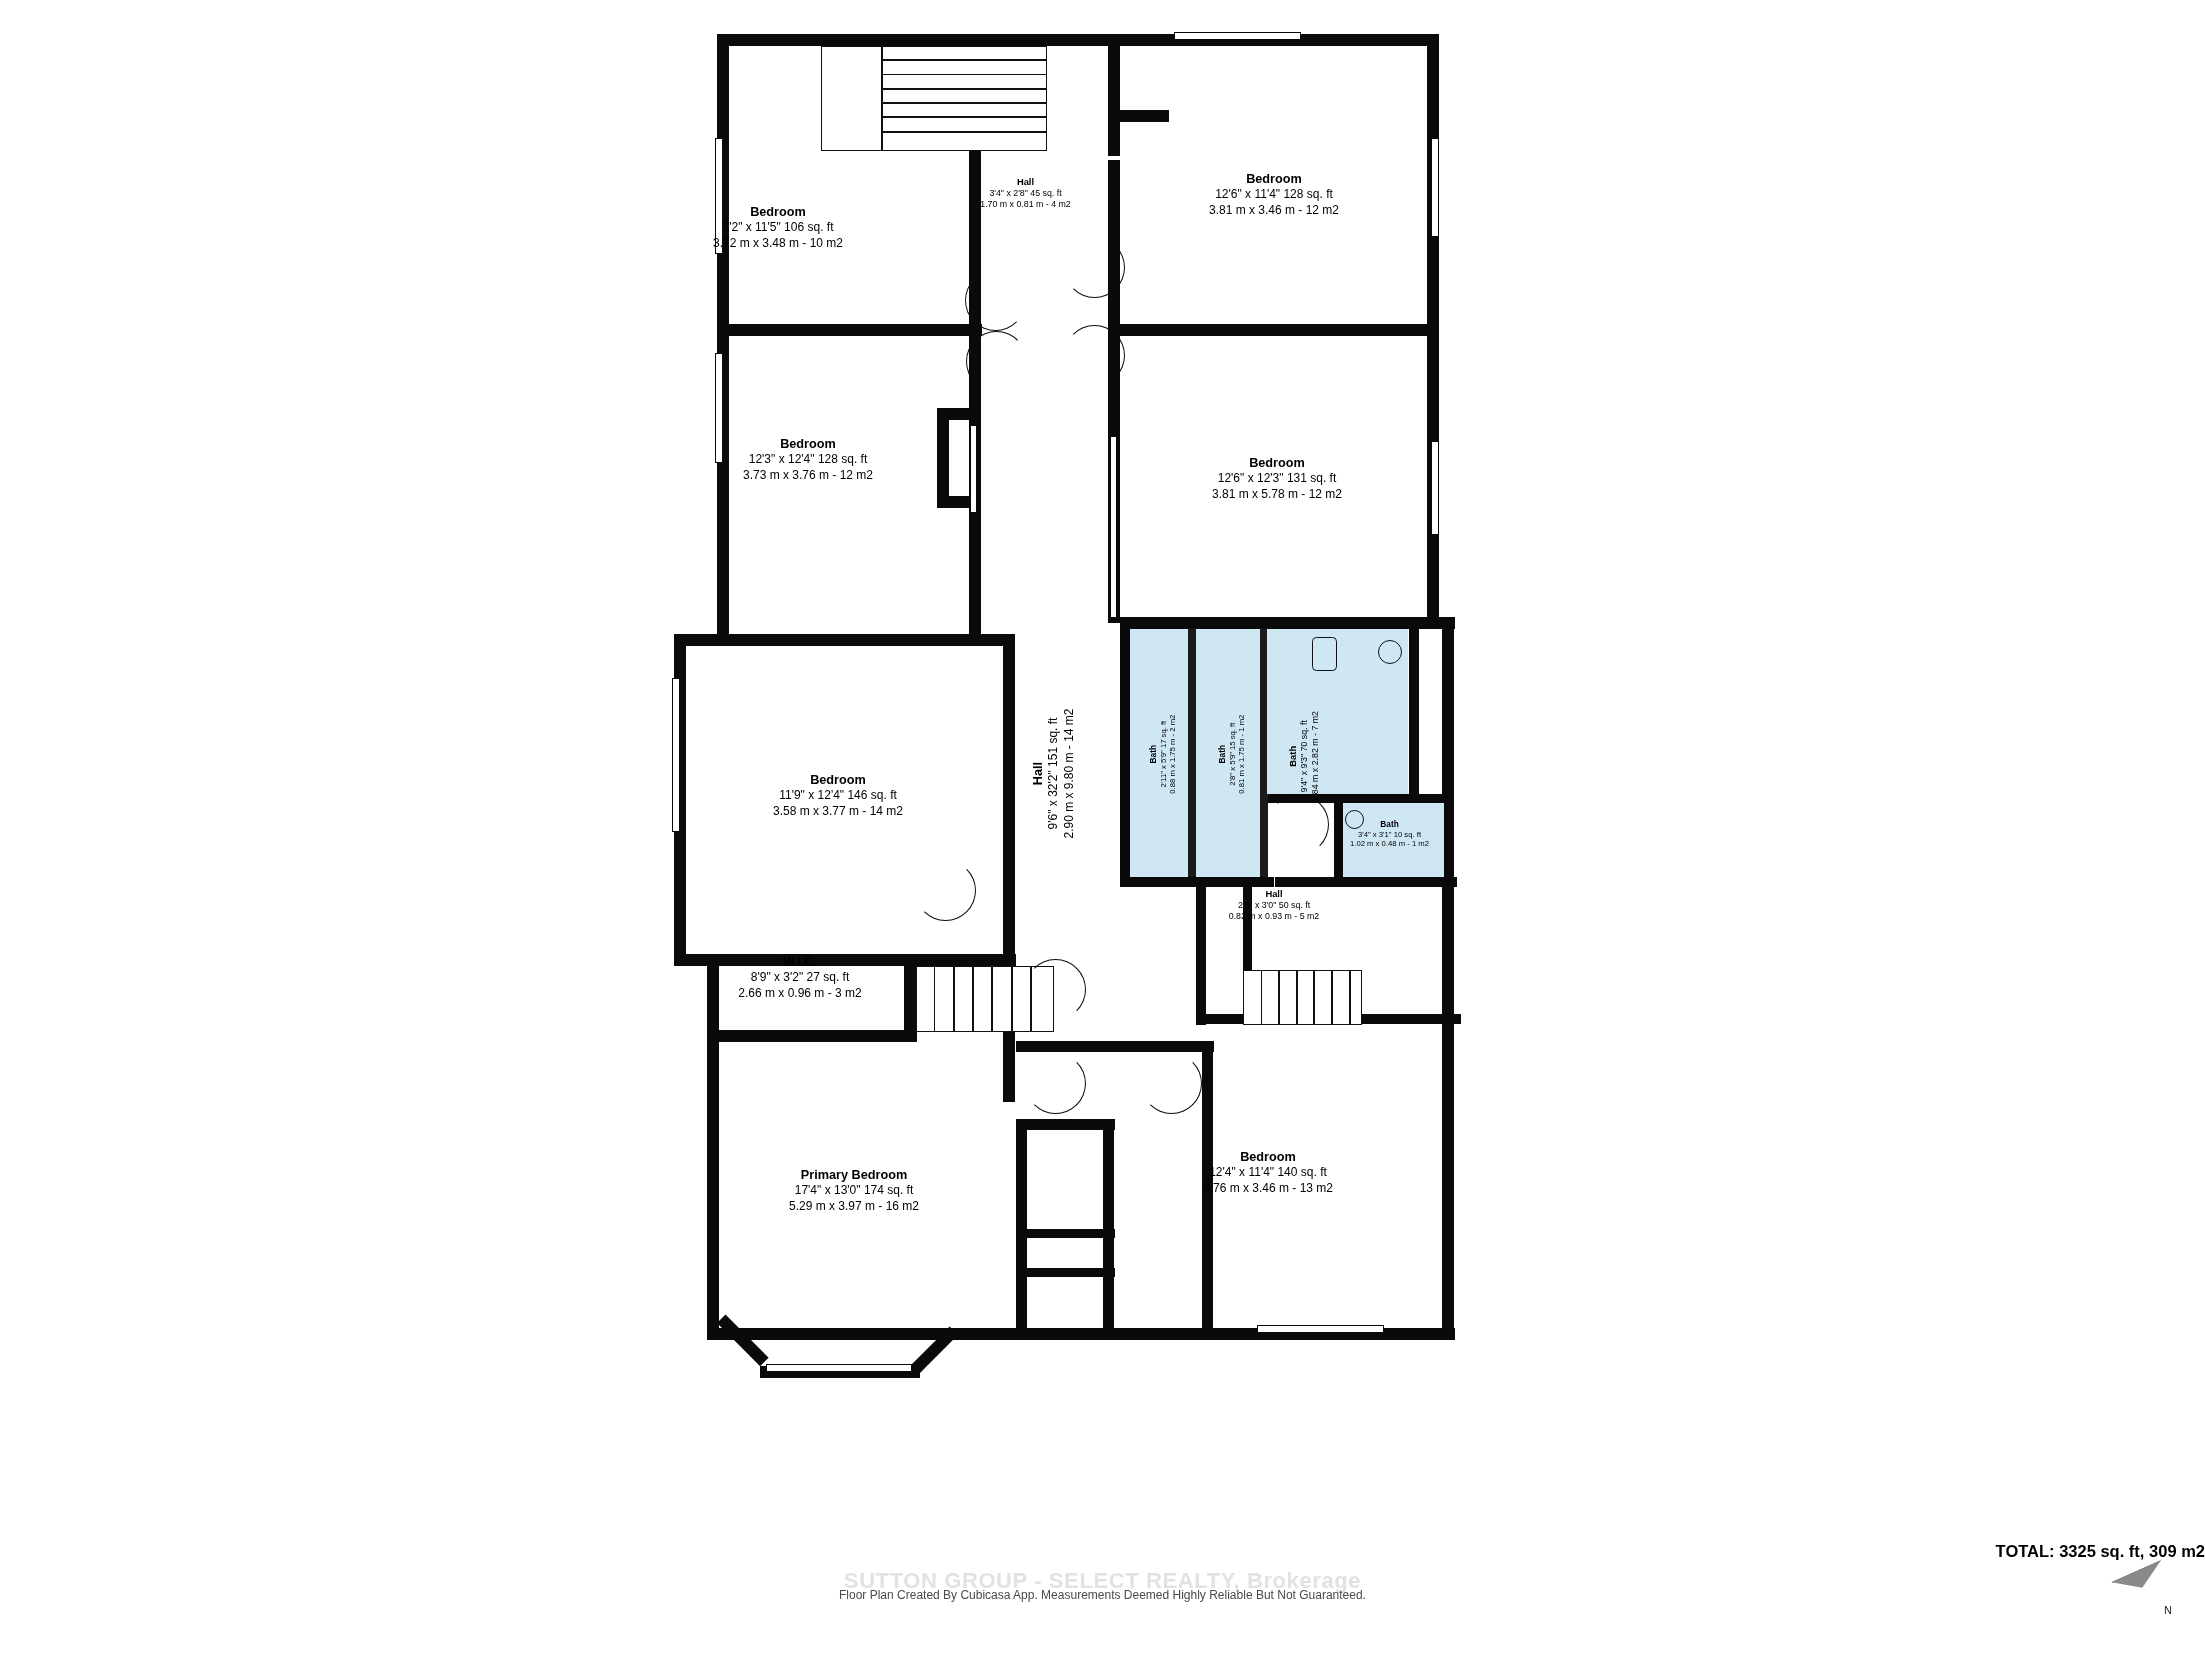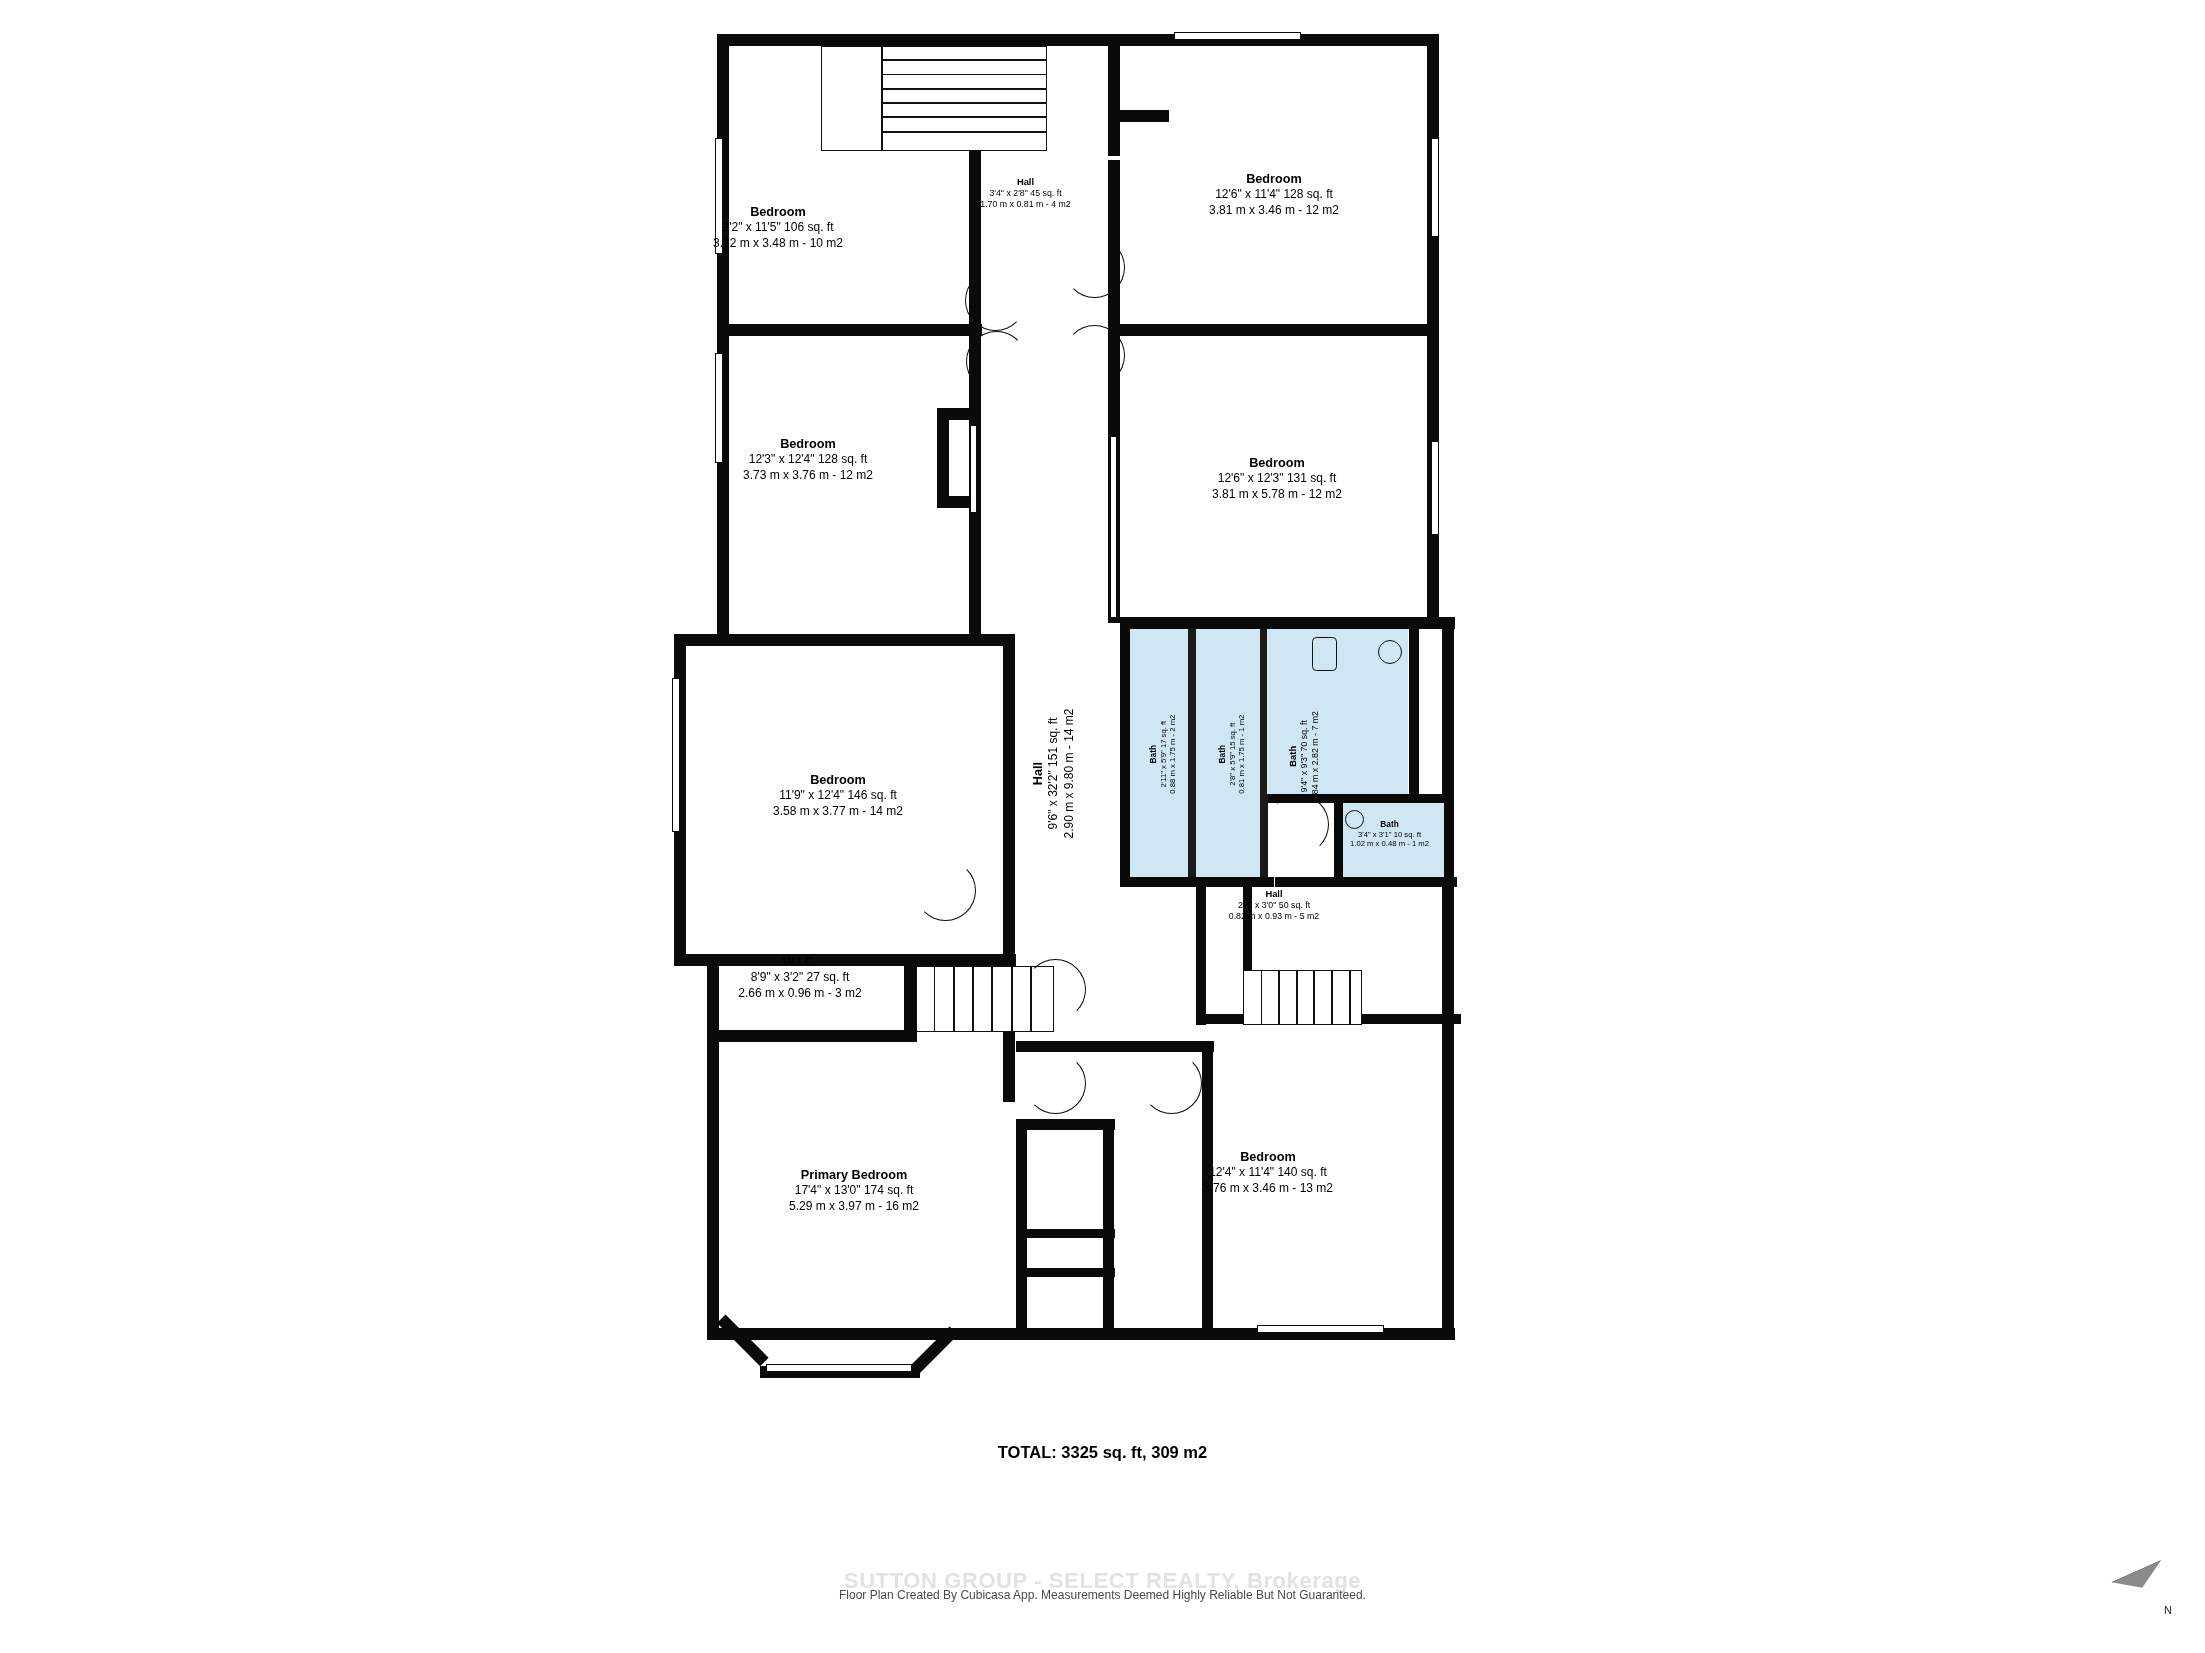--- a/index.html
+++ b/index.html
@@ -361,21 +361,21 @@
     <span class="dim">17'4" x 13'0" 174 sq. ft</span>
     <span class="dim">5.29 m x 3.97 m - 16 m2</span>
   </div>
 
   <div class="label" style="left:1152px; top:1149px; width:232px;">
     <span class="nm">Bedroom</span>
     <span class="dim">12'4" x 11'4" 140 sq. ft</span>
     <span class="dim">3.76 m x 3.46 m - 13 m2</span>
   </div>
 
-  <div class="totals" style="top:1441px;">
+  <div class="totals" style="top:1540px;text-align:right;">
     <div class="t1">TOTAL: 3325 sq. ft, 309 m2</div>
   </div>
 
   <div class="watermark" style="top:1568px;">SUTTON GROUP - SELECT REALTY, Brokerage</div>
   <div class="credit" style="top:1588px;">Floor Plan Created By Cubicasa App. Measurements Deemed Highly Reliable But Not Guaranteed.</div>
 
   <div class="compass">
     <svg width="66" height="61" viewBox="0 0 120 110">
       <polygon points="10,60 100,20 62,58" fill="#1a1a1a"></polygon>
       <polygon points="10,60 100,20 66,70" fill="#8a8a8a"></polygon>

